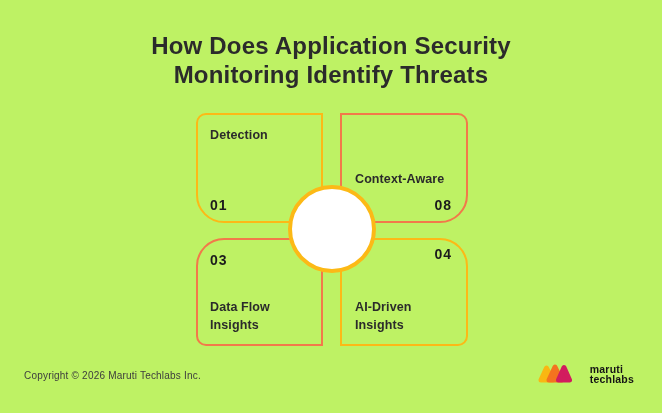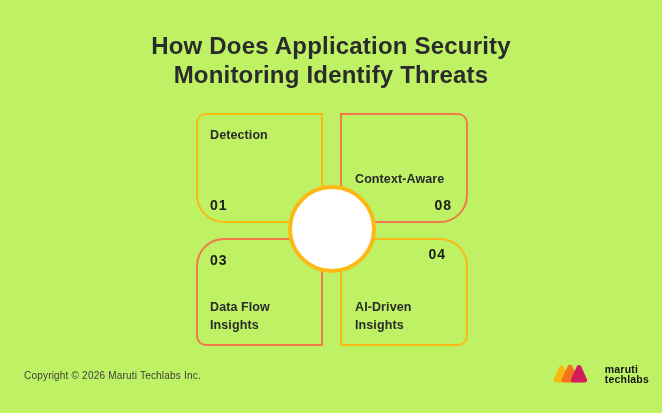--- a/index.html
+++ b/index.html
@@ -65,21 +65,21 @@
   .quad .num {
     position: absolute;
     font-size: 14px;
     font-weight: bold;
     color: #1c1c1c;
     letter-spacing: 1px;
   }
   .q1 .num { left: 12px; bottom: 8px; }
   .q2 .num { right: 14px; bottom: 8px; }
   .q3 .num { left: 12px; top: 12px; }
-  .q4 .num { right: 20px; top: 6px; }
+  .q4 .num { right: 14px; top: 6px; }
 
   
   .center-circle {
     position: absolute;
     left: 288px;
     top: 185px;
     width: 88px;
     height: 88px;
     box-sizing: border-box;
     border: 4px solid var(--yellow, #fcb91b);
@@ -92,21 +92,21 @@
   .copyright {
     position: absolute;
     left: 24px;
     top: 370px;
     font-size: 10px;
     color: #3d3d3d;
     letter-spacing: 0.2px;
   }
   .logo {
     position: absolute;
-    right: 13px;
+    right: 28px;
     top: 362px;
     display: flex;
     align-items: center;
     gap: 18px;
     justify-content: center;
   }
   .logo-mark { display: block; }
   .tri-yellow  { fill: var(--logo-yellow, #f9b712);  stroke: var(--logo-yellow, #f9b712);  }
   .tri-orange  { fill: var(--logo-orange, #f4731f);  stroke: var(--logo-orange, #f4731f);  }
   .tri-magenta { fill: var(--logo-magenta, #d21c5e); stroke: var(--logo-magenta, #d21c5e); }

